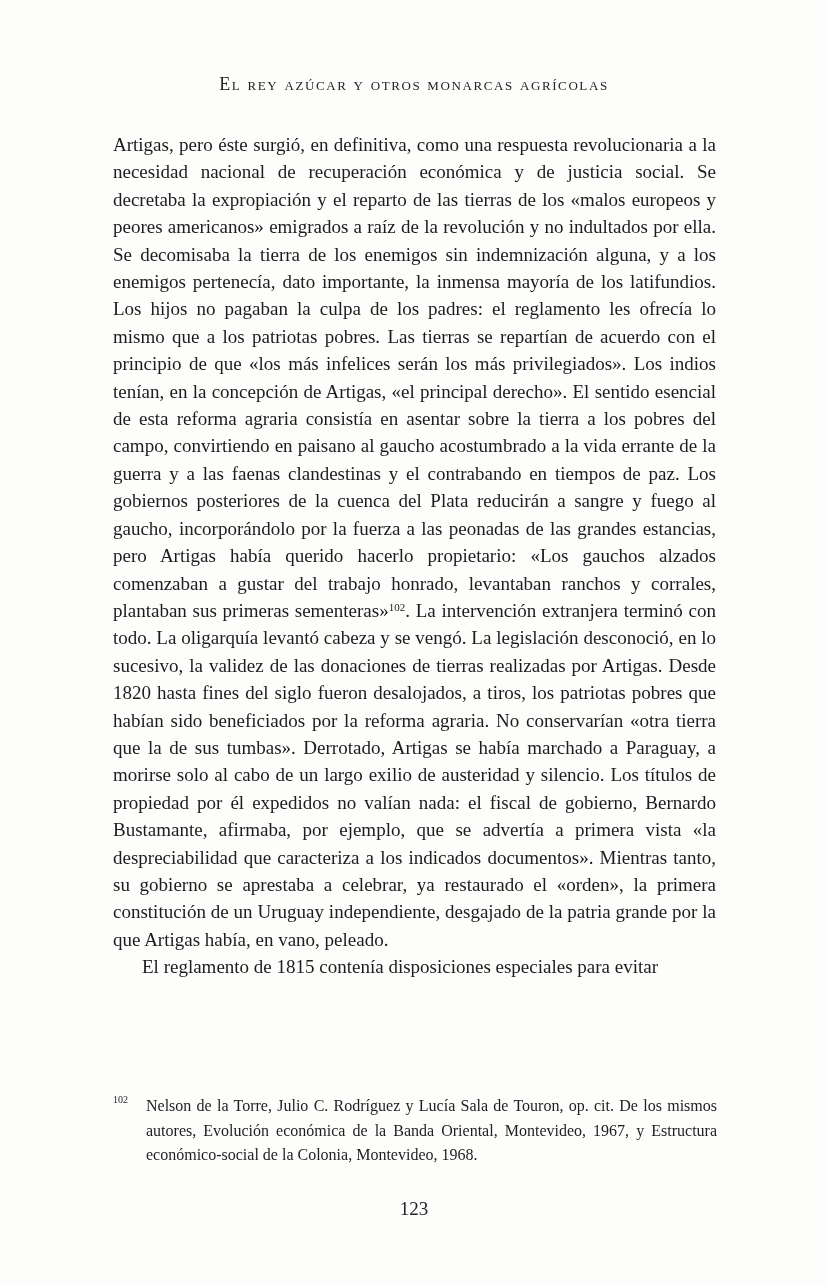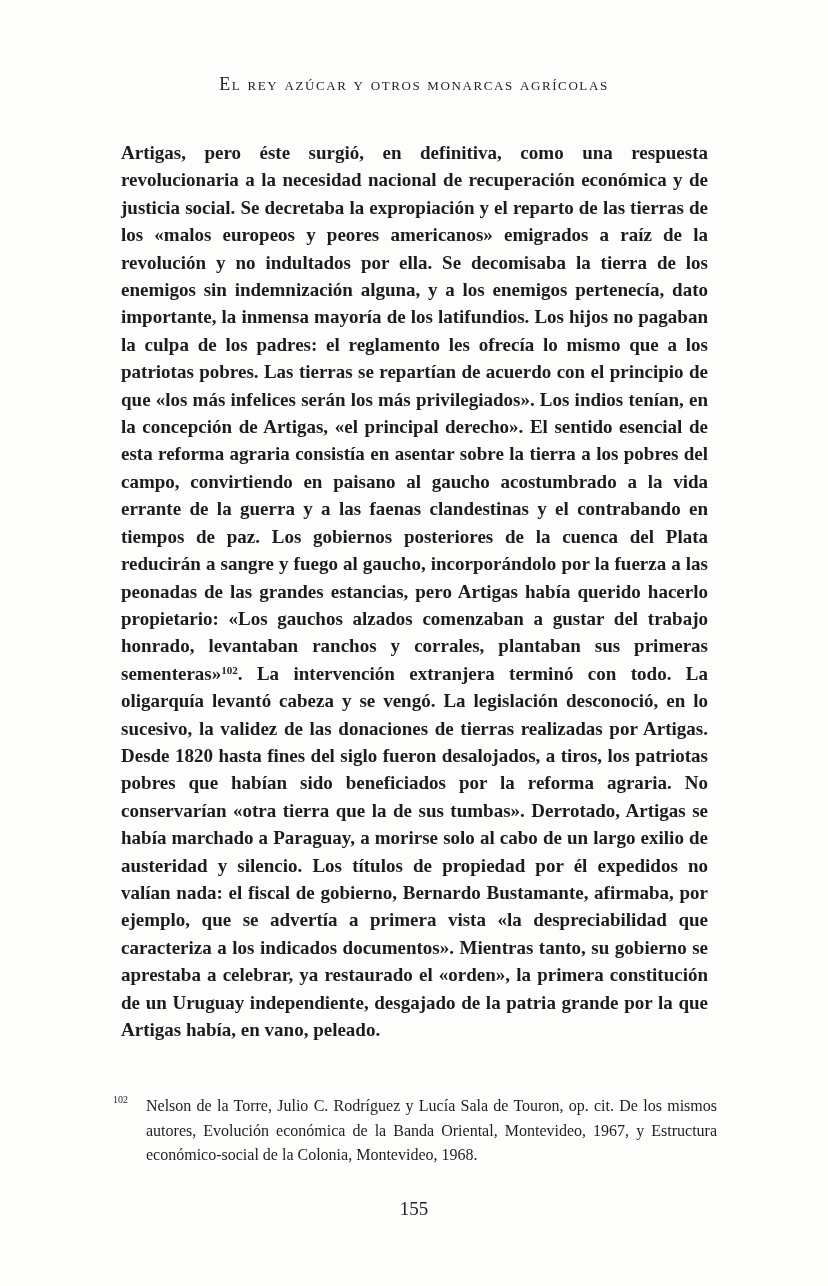--- a/index.html
+++ b/index.html
@@ -31,23 +31,22 @@
     position: absolute;
     left: 113px;
     top: 131px;
     width: 603px;
     font-size: 19px;
     line-height: 27.4px;
     text-align: justify;
     color: #1c1c1c;
   }
   .para {
-    margin: 8px;
+    margin: 0;
     padding: 0;
-    font-weight: bold;
   }
   .para.indent {
     text-indent: 29px;
   }
   .noteref {
     font-size: 11px;
     line-height: 0;
     vertical-align: 6px;
   }
   .footnote {
@@ -83,19 +82,20 @@
 </style>
 </head>
 <body>
 
 <div class="page">
 
   <div class="running-header">El rey azúcar y otros monarcas agrícolas</div>
 
   <div class="text-block">
     <p class="para"><span>Artigas, pero éste surgió, en definitiva, como una respuesta revolucionaria a la necesidad nacional de recuperación económica y de justicia social. Se decretaba la expropiación y el reparto de las tierras de los «malos europeos y peores americanos» emigrados a raíz de la revolución y no indultados por ella. Se decomisaba la tierra de los enemigos sin indemnización alguna, y a los enemigos pertenecía, dato importante, la inmensa mayoría de los latifundios. Los hijos no pagaban la culpa de los padres: el reglamento les ofrecía lo mismo que a los patriotas pobres. Las tierras se repartían de acuerdo con el principio de que «los más infelices serán los más privilegiados». Los indios tenían, en la concepción de Artigas, «el principal derecho». El sentido esencial de esta reforma agraria consistía en asentar sobre la tierra a los pobres del campo, convirtiendo en paisano al gaucho acostumbrado a la vida errante de la guerra y a las faenas clandestinas y el contrabando en tiempos de paz. Los gobiernos posteriores de la cuenca del Plata reducirán a sangre y fuego al gaucho, incorporándolo por la fuerza a las peonadas de las grandes estancias, pero Artigas había querido hacerlo propietario: «Los gauchos alzados comenzaban a gustar del trabajo honrado, levantaban ranchos y corrales, plantaban sus primeras sementeras»</span><sup class="noteref">102</sup><span>. La intervención extranjera terminó con todo. La oligarquía levantó cabeza y se vengó. La legislación desconoció, en lo sucesivo, la validez de las donaciones de tierras realizadas por Artigas. Desde 1820 hasta fines del siglo fueron desalojados, a tiros, los patriotas pobres que habían sido beneficiados por la reforma agraria. No conservarían «otra tierra que la de sus tumbas». Derrotado, Artigas se había marchado a Paraguay, a morirse solo al cabo de un largo exilio de austeridad y silencio. Los títulos de propiedad por él expedidos no valían nada: el fiscal de gobierno, Bernardo Bustamante, afirmaba, por ejemplo, que se advertía a primera vista «la despreciabilidad que caracteriza a los indicados documentos». Mientras tanto, su gobierno se aprestaba a celebrar, ya restaurado el «orden», la primera constitución de un Uruguay independiente, desgajado de la patria grande por la que Artigas había, en vano, peleado.</span></p>
+    <p class="para indent">El reglamento de 1815 contenía disposiciones especiales para evitar</p>
   </div>
 
   <div class="footnote"><sup class="fn-marker">102</sup><span>Nelson de la Torre, Julio C. Rodríguez y Lucía Sala de Touron, </span><span class="it">op. cit.</span><span> De los mismos autores, </span><span class="it">Evolución económica de la Banda Oriental</span><span>, Montevideo, 1967, y </span><span class="it">Estructura económico-social de la Colonia</span><span>, Montevideo, 1968.</span></div>
 
-  <div class="page-number">155</div>
+  <div class="page-number">123</div>
 
 </div>
 
 </body></html>

